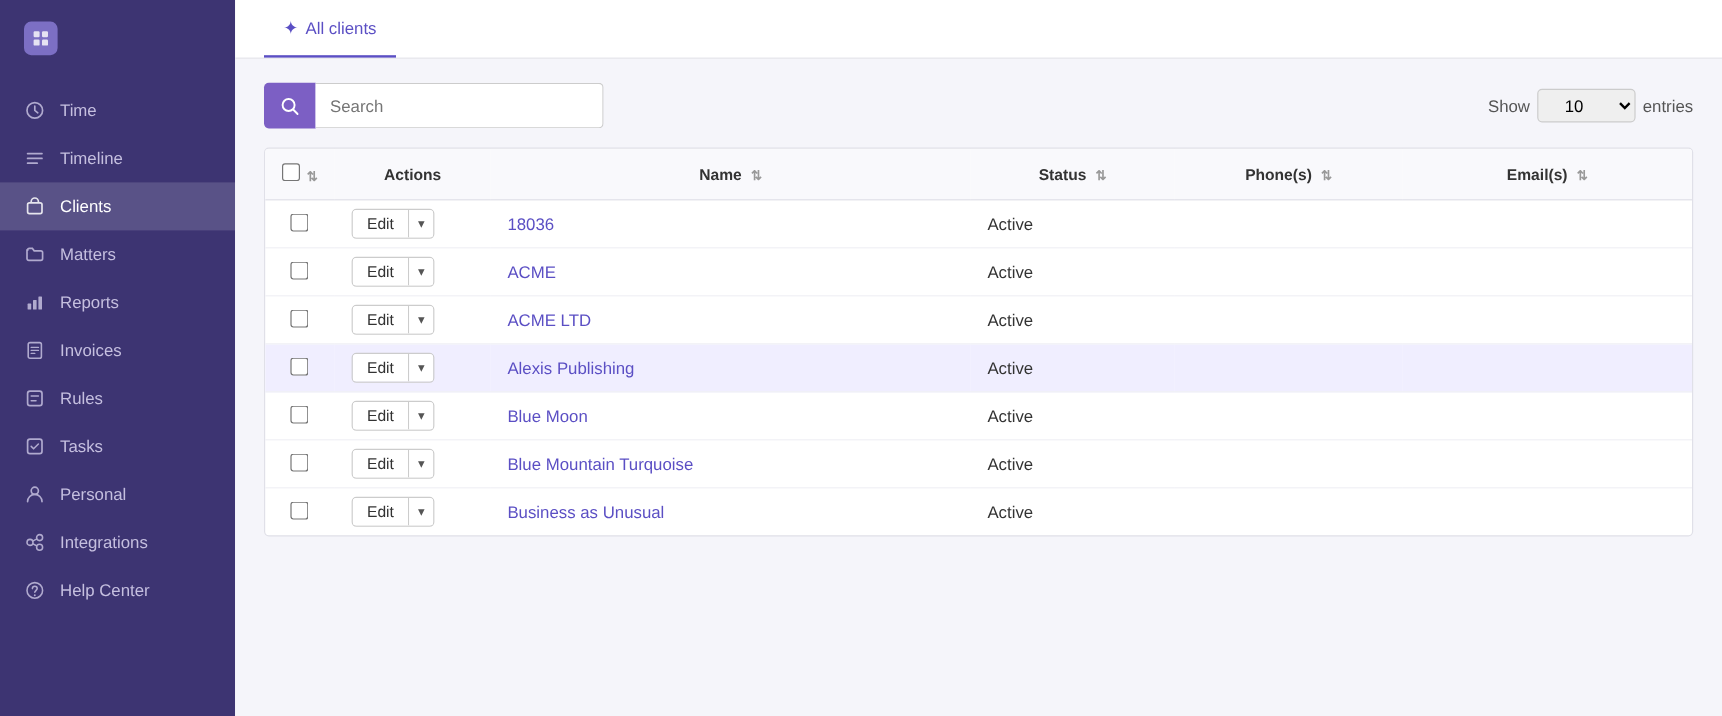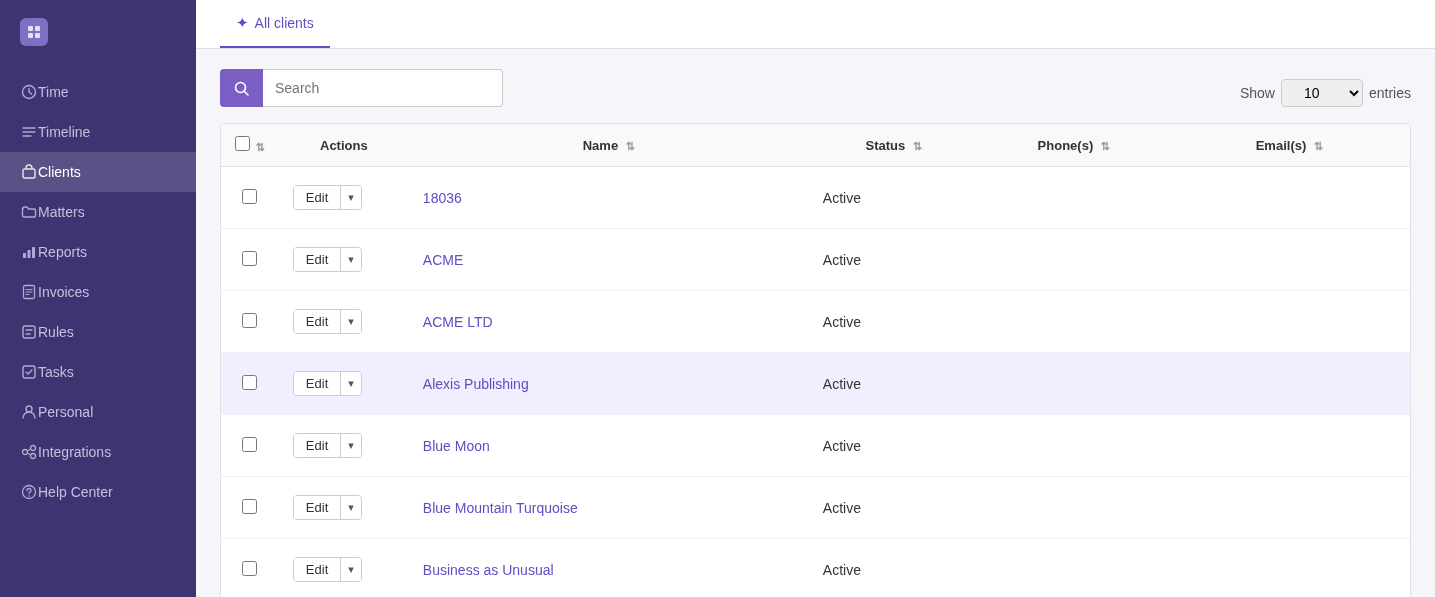--- a/index.html
+++ b/index.html
@@ -22,21 +22,21 @@
       gap: 8px;
     }
     .sidebar-logo-icon {
       width: 28px; height: 28px;
       background: #7c6fc4;
       border-radius: 6px;
       display: flex; align-items: center; justify-content: center;
     }
     .sidebar-nav { flex: 1; padding: 8px 0; }
     .sidebar-item {
-      display: flex; align-items: center; 
+      display: flex; align-items: center; gap: 12px;
       padding: 11px 20px;
       cursor: pointer;
       color: #c5bfdf;
       font-size: 14px;
       border-radius: 0;
       transition: background 0.15s;
     }
     .sidebar-item.active { background: rgba(255,255,255,0.15); color: #fff; }
     .sidebar-item-icon { width: 18px; height: 18px; display: flex; align-items: center; justify-content: center; opacity: 0.85; }
 
@@ -75,21 +75,21 @@
     .content {
       flex: 1;
       padding: 20px 24px;
       overflow: auto;
       background: #f5f5fa;
     }
 
     
     .toolbar {
       display: flex;
-      align-items: flex-end;
+      align-items: center;
       justify-content: space-between;
       margin-bottom: 16px;
     }
     .search-wrapper {
       display: flex;
       align-items: center;
     }
     .search-btn {
       background: #7c5fc4;
       border: none;
@@ -139,21 +139,21 @@
     th {
       padding: 12px 14px;
       text-align: center;
       font-weight: 600;
       color: #333;
       font-size: 13px;
       white-space: nowrap;
     }
     th .sort-icon { color: #999; margin-left: 4px; font-size: 11px; }
     td {
-      padding: 18px 14px;
+      padding: 7px 14px;
       border-bottom: 1px solid #f0f0f5;
       font-size: 14px;
       color: #333;
       margin-top: 20px;
     }
     tr:last-child td { border-bottom: none; }
     tbody tr.highlighted { background: #f0eeff; }
 
     .checkbox-col { width: 50px; text-align: center; }
     .actions-col { width: 130px; }

